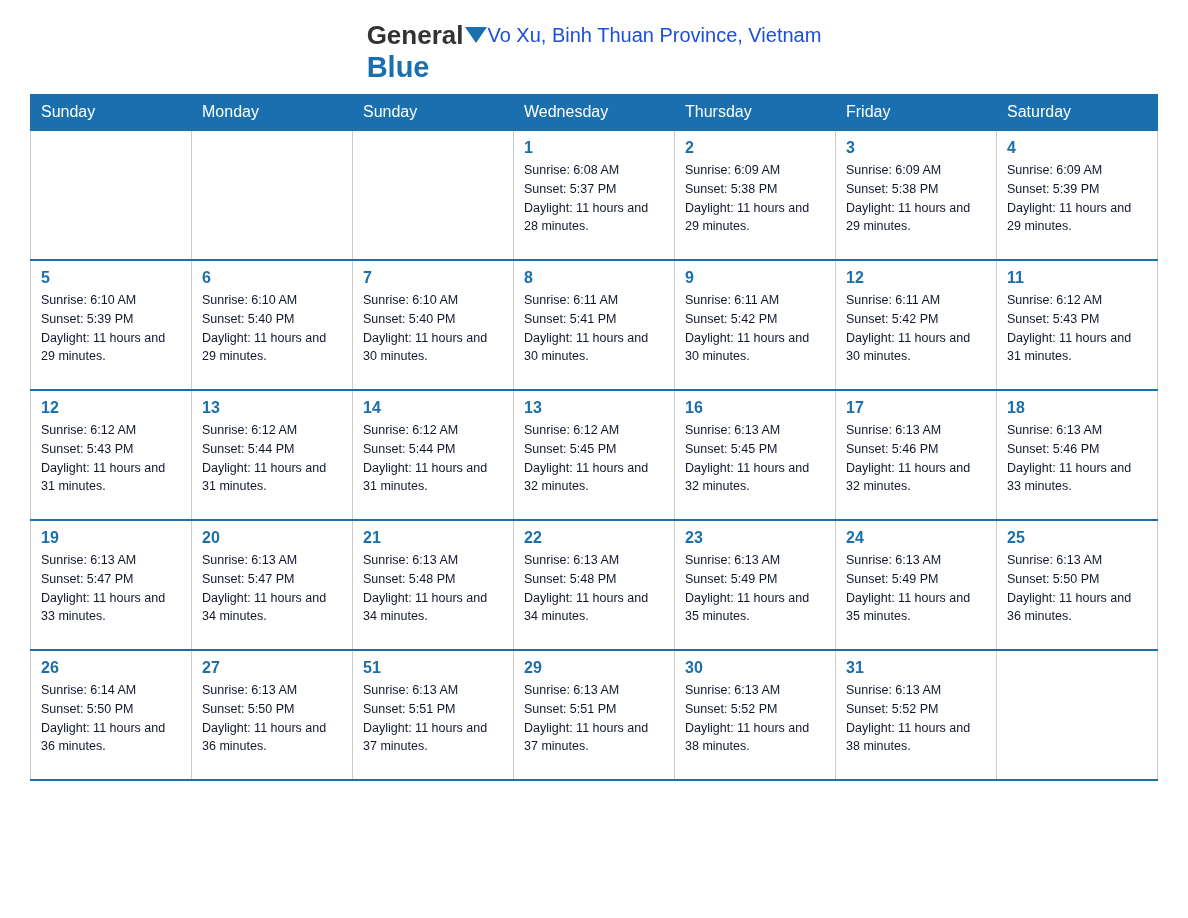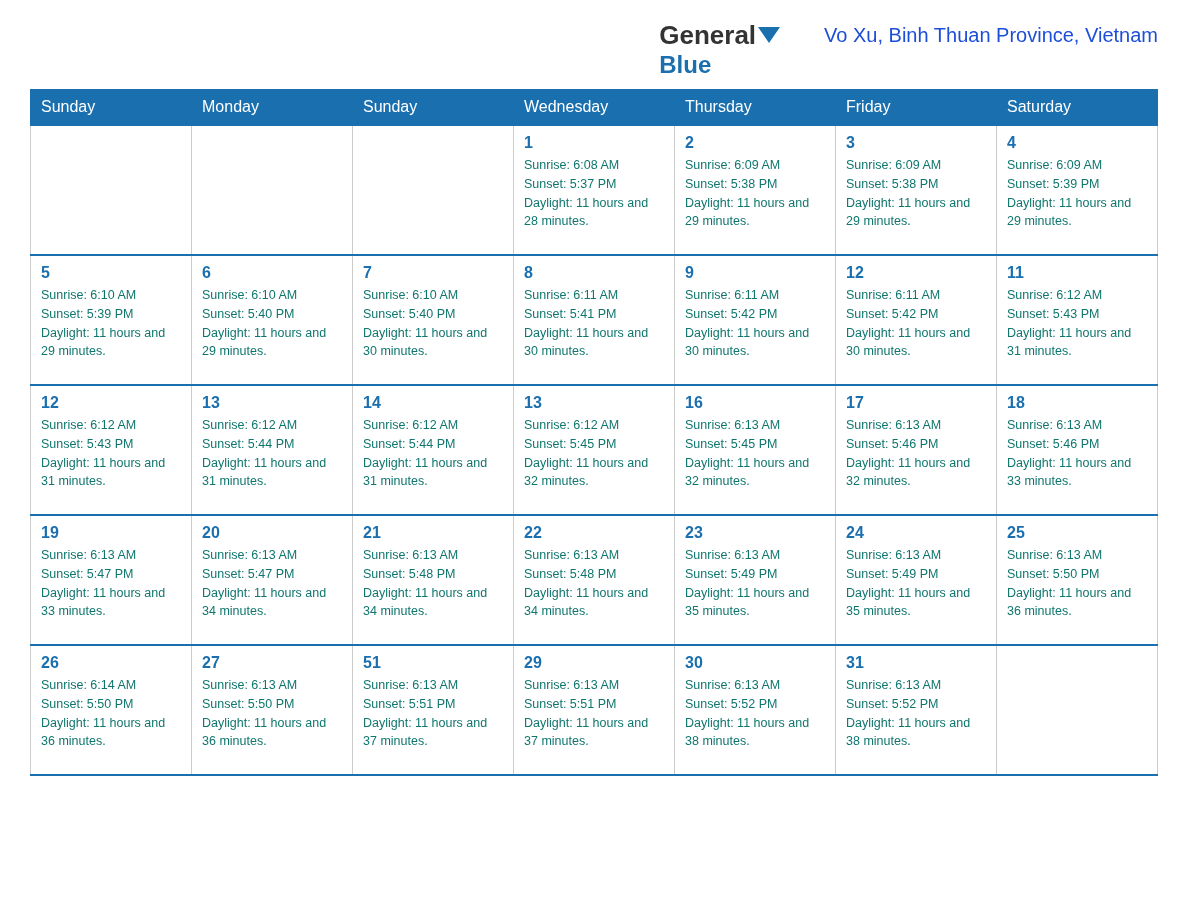--- a/index.html
+++ b/index.html
@@ -5,36 +5,35 @@
     * { margin: 0; padding: 0; box-sizing: border-box; }
     body {
       font-family: Arial, sans-serif;
       background: #fff;
       width: 1188px;
       min-height: 918px;
       padding: 20px 30px;
     }
     .header {
       display: flex;
-      justify-content: flex-end;
+      justify-content: center;
       align-items: flex-start;
       margin-bottom: 0;
-      gap: 44px;
     }
     .logo {
       display: flex;
       align-items: center;
     }
     .logo-text-general {
       font-size: 26px;
       font-weight: bold;
       color: #333;
     }
     .logo-text-blue {
-      font-size: 24px;
+      font-size: 29px;
       font-weight: bold;
       color: #1a6faf;
     }
     .logo-container {
       display: flex;
       flex-direction: column;
     }
     .logo-top-row {
       display: flex;
       align-items: center;
@@ -77,21 +76,21 @@
     }
     .day-number {
       font-size: 16px;
       color: #1a6faf;
       font-weight: bold;
       display: block;
       margin-bottom: 4px;
     }
     .day-info {
       font-size: 12.5px;
-      color: #0f766e;
+      color: #0f172a;
       line-height: 1.5;
     }
     .empty-cell {
       background: #fff;
     }
     tr {
       border-bottom: 2px solid #1a6faf;
     }
   </style>
 </head>

